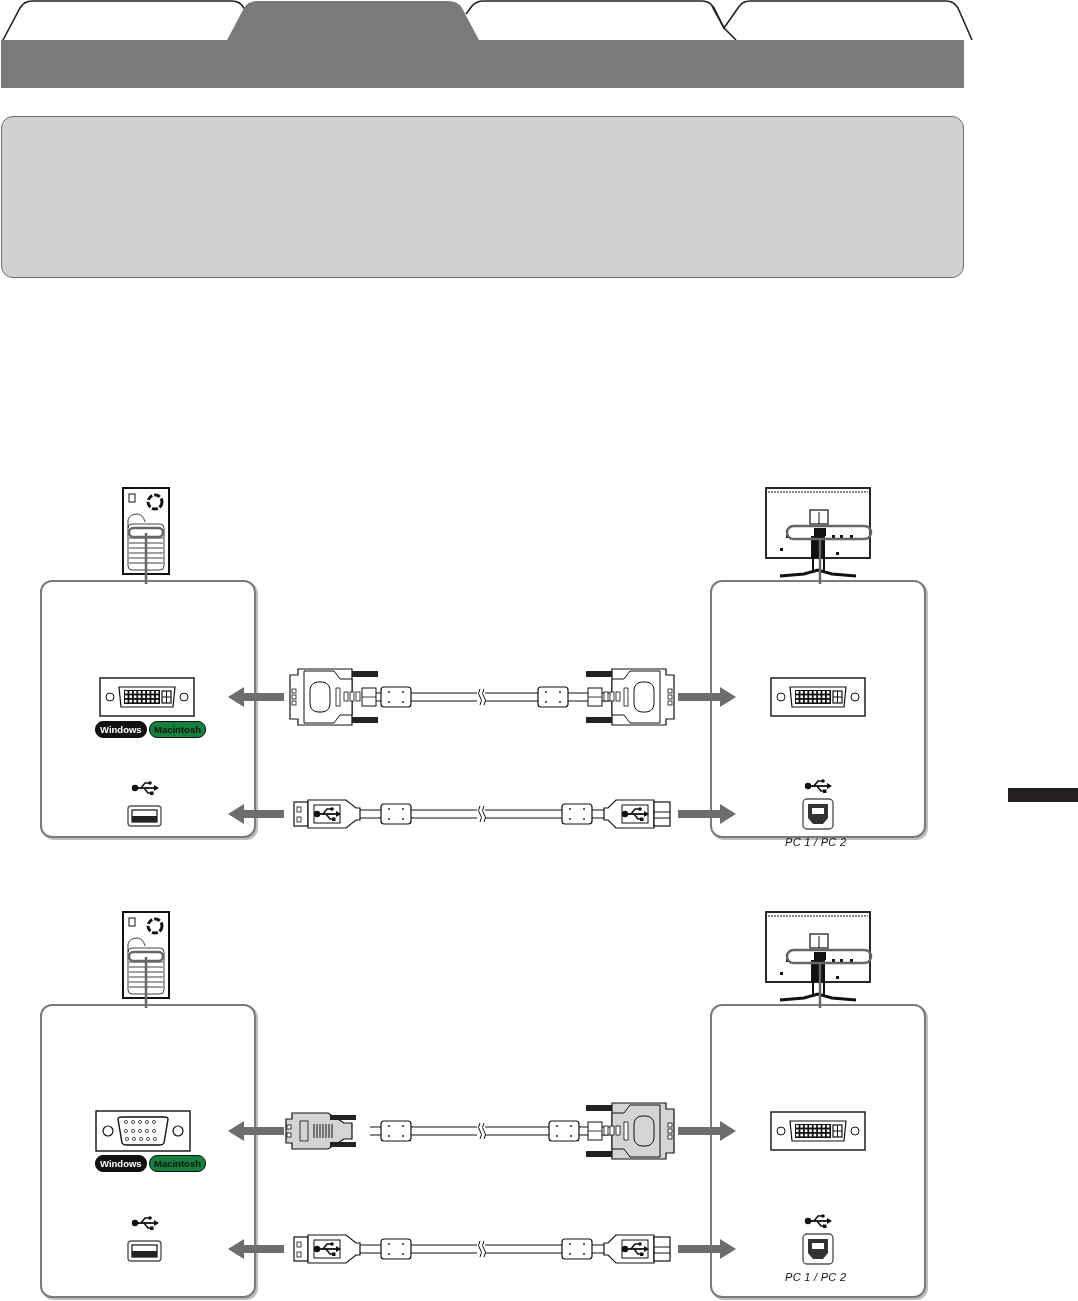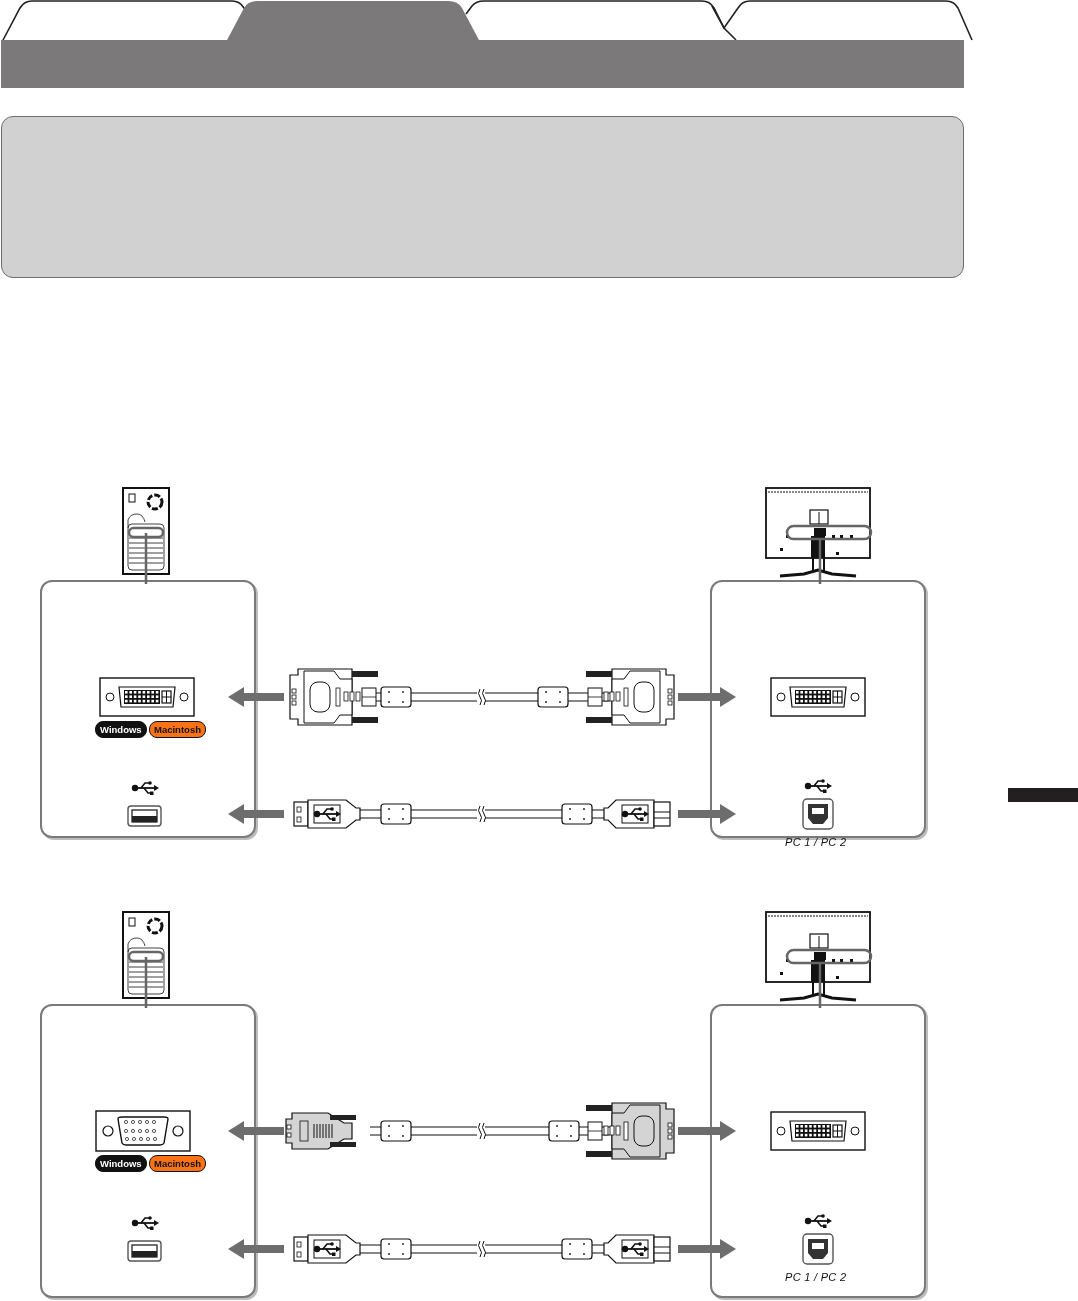--- a/index.html
+++ b/index.html
@@ -2,21 +2,21 @@
 <html><head>
 <meta charset="utf-8">
 <style>
   html,body{margin:0;padding:0;background:#ffffff;}
   body{width:1078px;height:1301px;position:relative;overflow:hidden;font-family:"Liberation Sans",sans-serif;}
   .abs{position:absolute;}
   svg{position:absolute;left:0;top:0;overflow:visible;}
   .panel{position:absolute;border:2px solid #7a7a7a;border-radius:12px;background:#fff;box-shadow:2px 2px 0 #bdbdbd;}
   .badge{position:absolute;font-size:9.5px;font-weight:bold;padding:2px 4px;border-radius:8px;line-height:11px;}
   .badge.win{background:#111;color:#fff;border:1px solid #111;}
-  .badge.mac{background:#f97316;color:#111;border:1px solid #111;}
+  .badge.mac{background:#15803d;color:#111;border:1px solid #111;}
   .label-pc{position:absolute;font-size:11px;color:#111;letter-spacing:0.3px;font-style:italic;}
   .sidebar-mark{position:absolute;left:1008px;top:788px;width:70px;height:14px;background:#231f20;}
 </style>
 </head>
 <body>
 
 <svg width="1078" height="90">
 
   <path d="M2 42 L20 8 Q24 1 32 1 L232 1 Q240 1 244 8 L252 22" fill="#fff" stroke="#222" stroke-width="1.6"></path>
 

